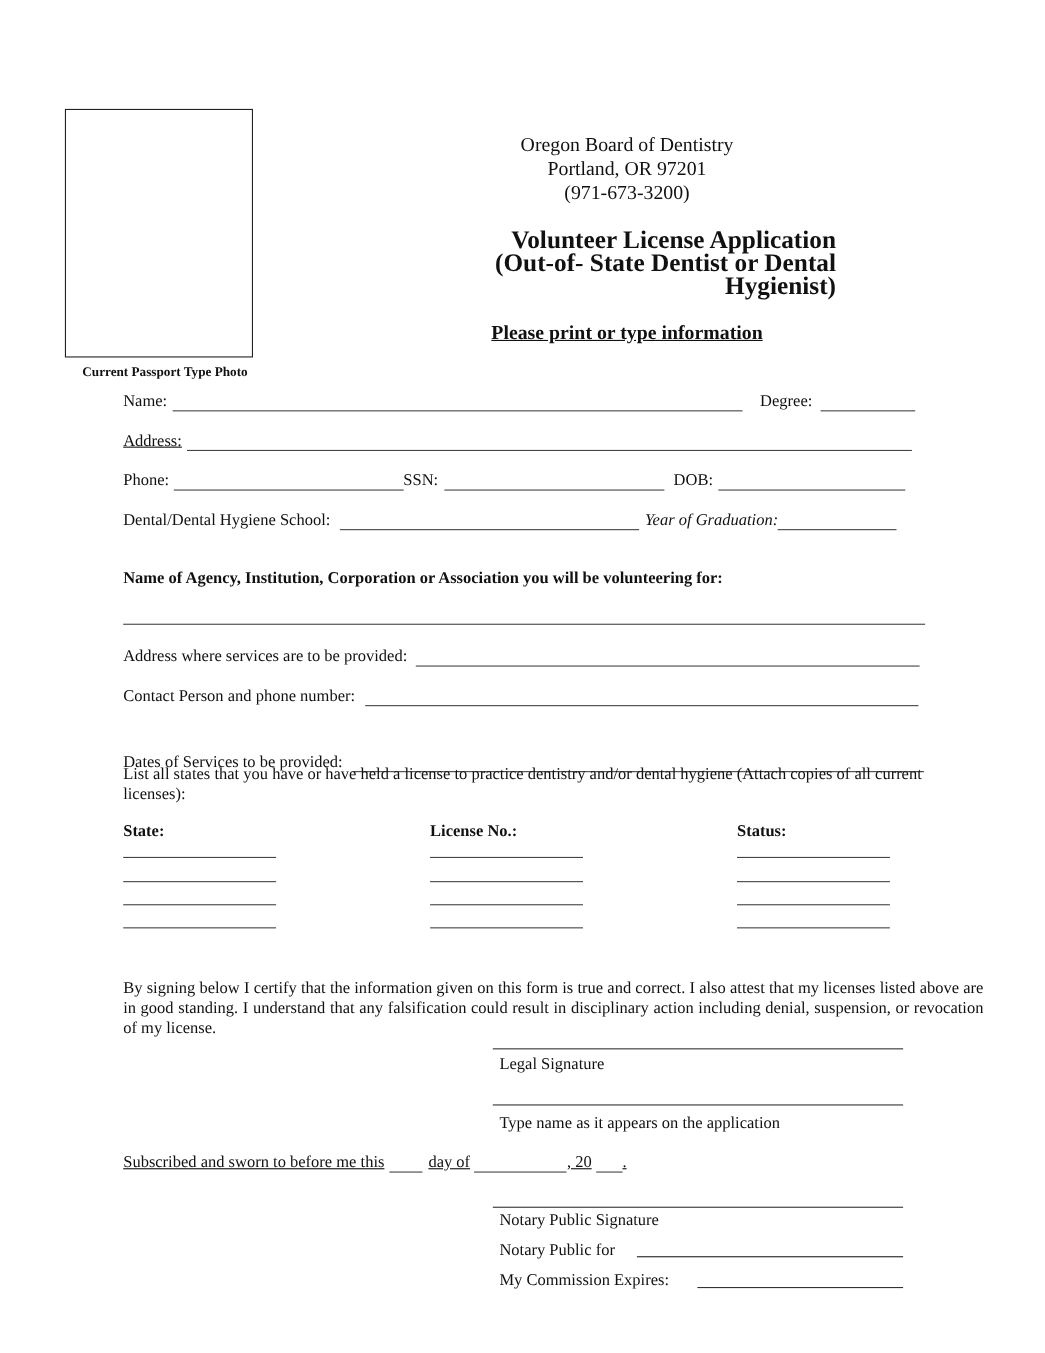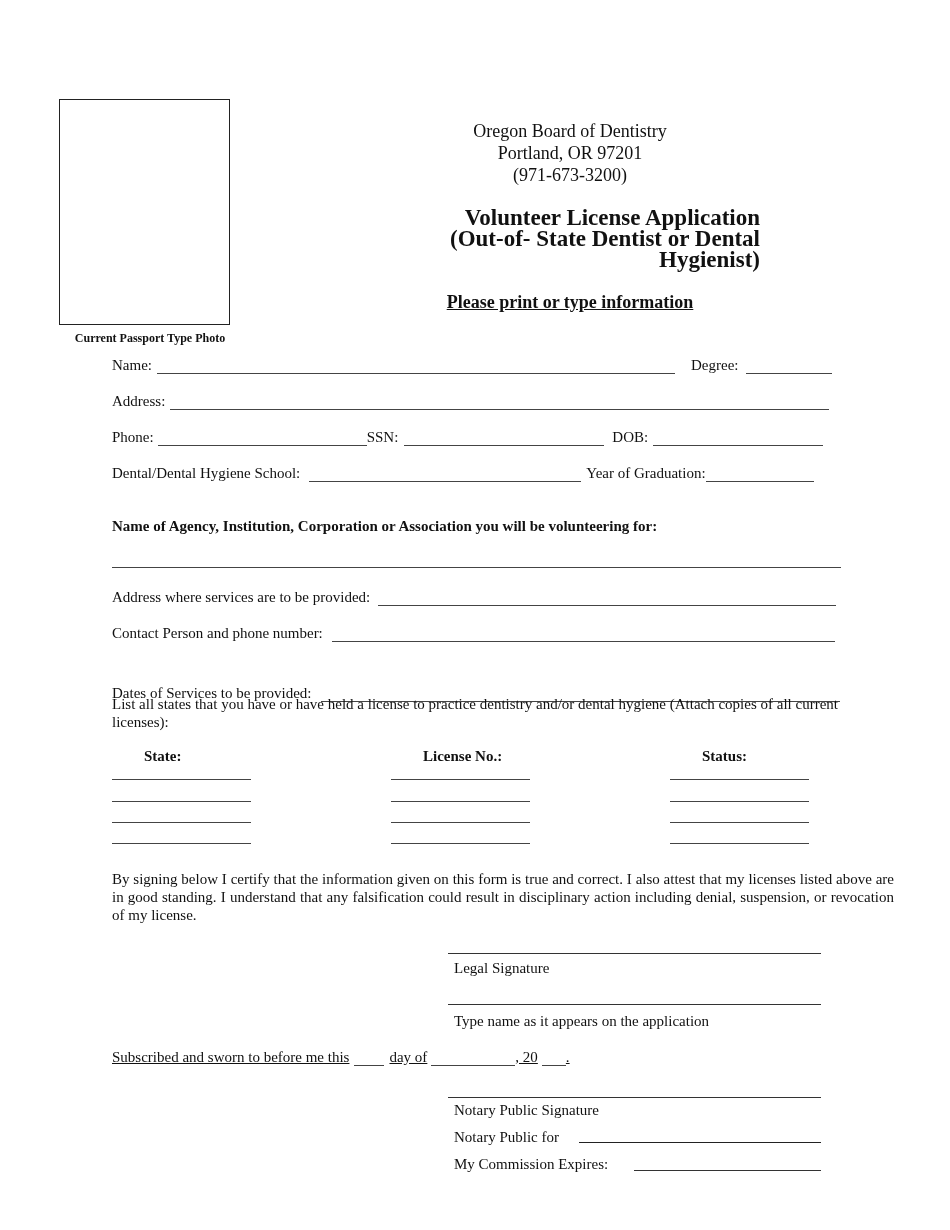--- a/index.html
+++ b/index.html
@@ -20,21 +20,21 @@
     .header .notice { font-size: 18px; font-weight: bold; text-decoration: underline; margin-top: 22px; }
 
     .row { left: 112px; font-size: 15px; line-height: 18px; display: flex; align-items: flex-end; white-space: nowrap; }
     .blank { display: inline-block; border-bottom: 1px solid #444; height: 14px; }
     .label { display: inline-block; }
     .bold { font-weight: bold; }
 
     .para { left: 112px; width: 782px; font-size: 15px; line-height: 18px; }
     .justify { text-align: justify; }
 
-    .col-head { font-size: 15px; font-weight: bold; margin-left: 32px; }
+    .col-head { font-size: 15px; font-weight: bold; }
     .col-line { width: 139px; border-bottom: 1px solid #444; height: 0; }
 
     .sig-line { left: 448px; width: 373px; border-top: 1px solid #333; height: 0; }
     .sig-label { left: 454px; font-size: 15px; }
   </style>
 </head>
 <body>
 
 <div class="abs photo-box"></div>
 <div class="abs photo-label">Current Passport Type Photo</div>
@@ -48,38 +48,38 @@
   <div class="notice">Please print or type information</div>
 </div>
 
 <div class="abs row" style="top:356px;">
   <span class="label">Name:</span>
   <span class="blank" style="width:518px;margin-left:5px;"></span>
   <span class="label" style="margin-left:16px;">Degree:</span>
   <span class="blank" style="width:86px;margin-left:8px;"></span>
 </div>
 
-<div class="abs row" style="top:392px;">
+<div class="abs row" style="top:392px;text-decoration:underline;">
   <span class="label">Address:</span>
   <span class="blank" style="width:659px;margin-left:5px;"></span>
 </div>
 
 <div class="abs row" style="top:428px;">
   <span class="label">Phone:</span>
   <span class="blank" style="width:209px;margin-left:4px;"></span>
   <span class="label">SSN:</span>
   <span class="blank" style="width:200px;margin-left:6px;"></span>
   <span class="label" style="margin-left:8px;">DOB:</span>
   <span class="blank" style="width:170px;margin-left:5px;"></span>
 </div>
 
 <div class="abs row" style="top:464px;">
   <span class="label">Dental/Dental Hygiene School:</span>
   <span class="blank" style="width:272px;margin-left:9px;"></span>
-  <span class="label" style="margin-left:5px;">Year of Graduation:</span>
+  <span class="label" style="margin-left:5px;font-style:italic;">Year of Graduation:</span>
   <span class="blank" style="width:108px;"></span>
 </div>
 
 <div class="abs row bold" style="top:517px;">Name of Agency, Institution, Corporation or Association you will be volunteering for:</div>
 <div class="abs blank" style="left:112px;top:553px;width:729px;"></div>
 
 <div class="abs row" style="top:588px;">
   <span class="label">Address where services are to be provided:</span>
   <span class="blank" style="width:458px;margin-left:8px;"></span>
 </div>
@@ -109,21 +109,21 @@
 <div class="abs col-line" style="left:670px;top:801px;"></div>
 
 <div class="abs col-line" style="left:112px;top:822px;"></div>
 <div class="abs col-line" style="left:391px;top:822px;"></div>
 <div class="abs col-line" style="left:670px;top:822px;"></div>
 
 <div class="abs col-line" style="left:112px;top:843px;"></div>
 <div class="abs col-line" style="left:391px;top:843px;"></div>
 <div class="abs col-line" style="left:670px;top:843px;"></div>
 
-<div class="abs para justify" style="top:870px;">By signing below I certify that the information given on this form is true and correct.  I also attest that my licenses listed above are in good standing.  I understand that any falsification could result in disciplinary action including denial, suspension, or revocation of my license.</div>
+<div class="abs para justify" style="top:890px;">By signing below I certify that the information given on this form is true and correct.  I also attest that my licenses listed above are in good standing.  I understand that any falsification could result in disciplinary action including denial, suspension, or revocation of my license.</div>
 
 <div class="abs sig-line" style="top:953px;"></div>
 <div class="abs sig-label" style="top:960px;">Legal Signature</div>
 
 <div class="abs sig-line" style="top:1004px;"></div>
 <div class="abs sig-label" style="top:1013px;">Type name as it appears on the application</div>
 
 <div class="abs row" style="top:1048px;text-decoration:underline;">
   <span class="label">Subscribed and sworn to before me this</span>
   <span class="blank" style="width:30px;margin-left:5px;"></span>

